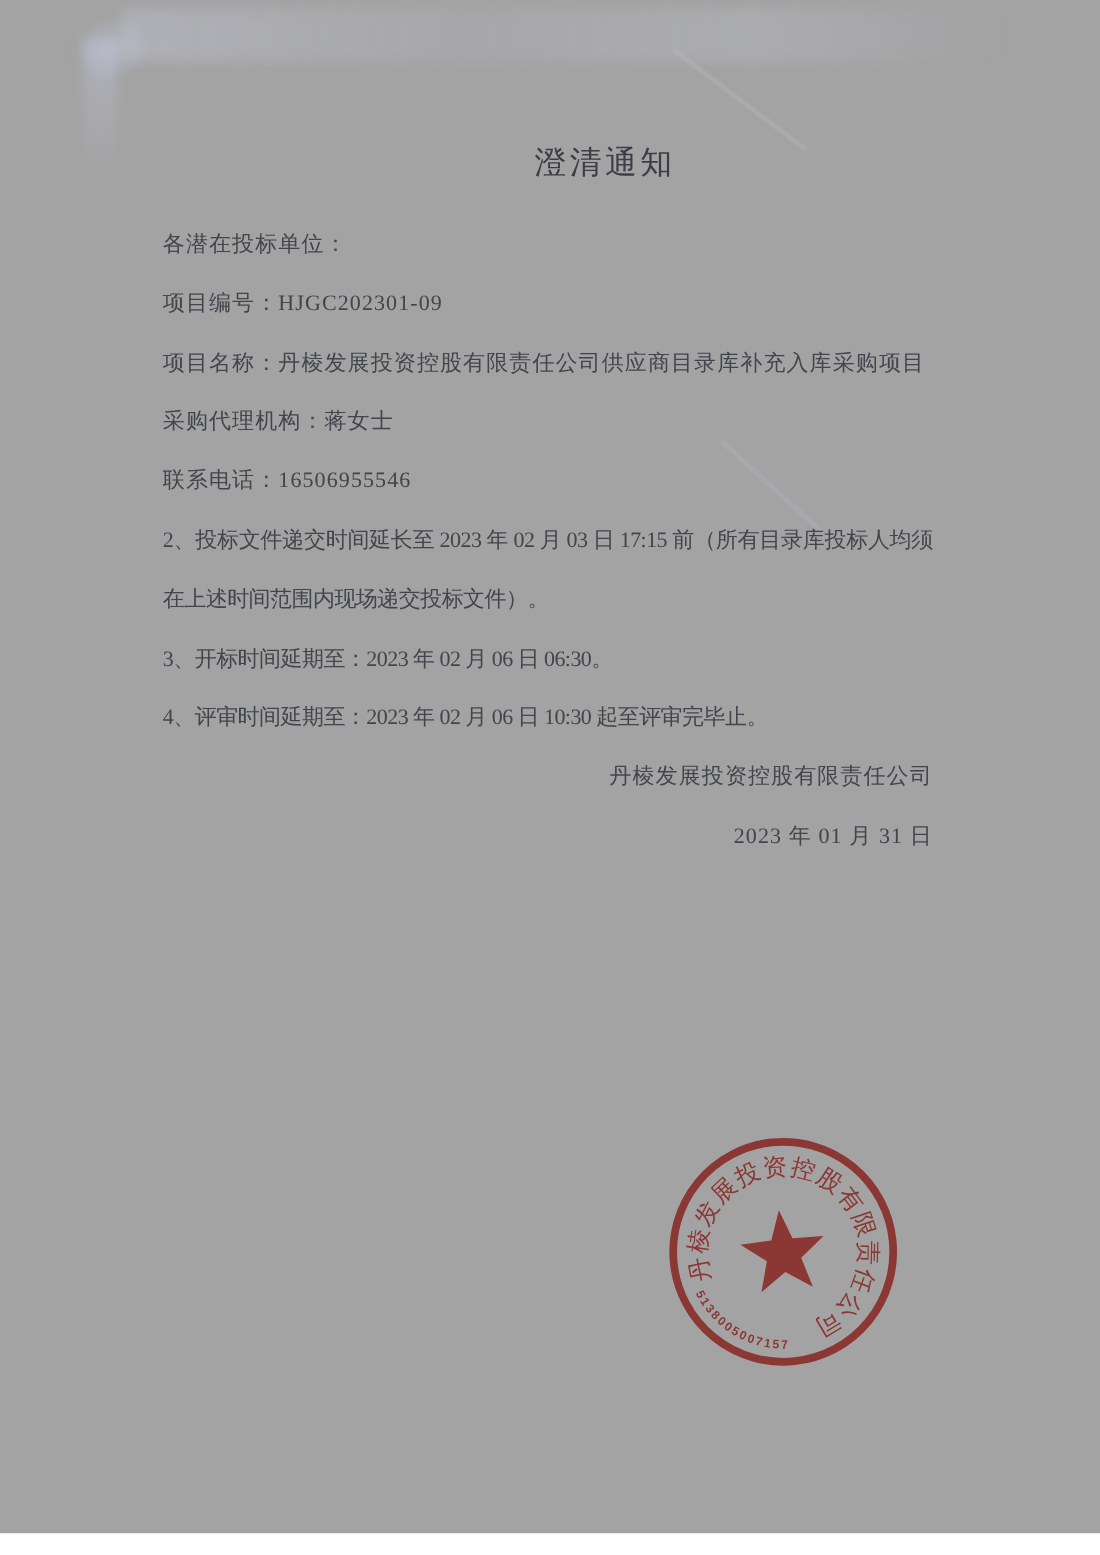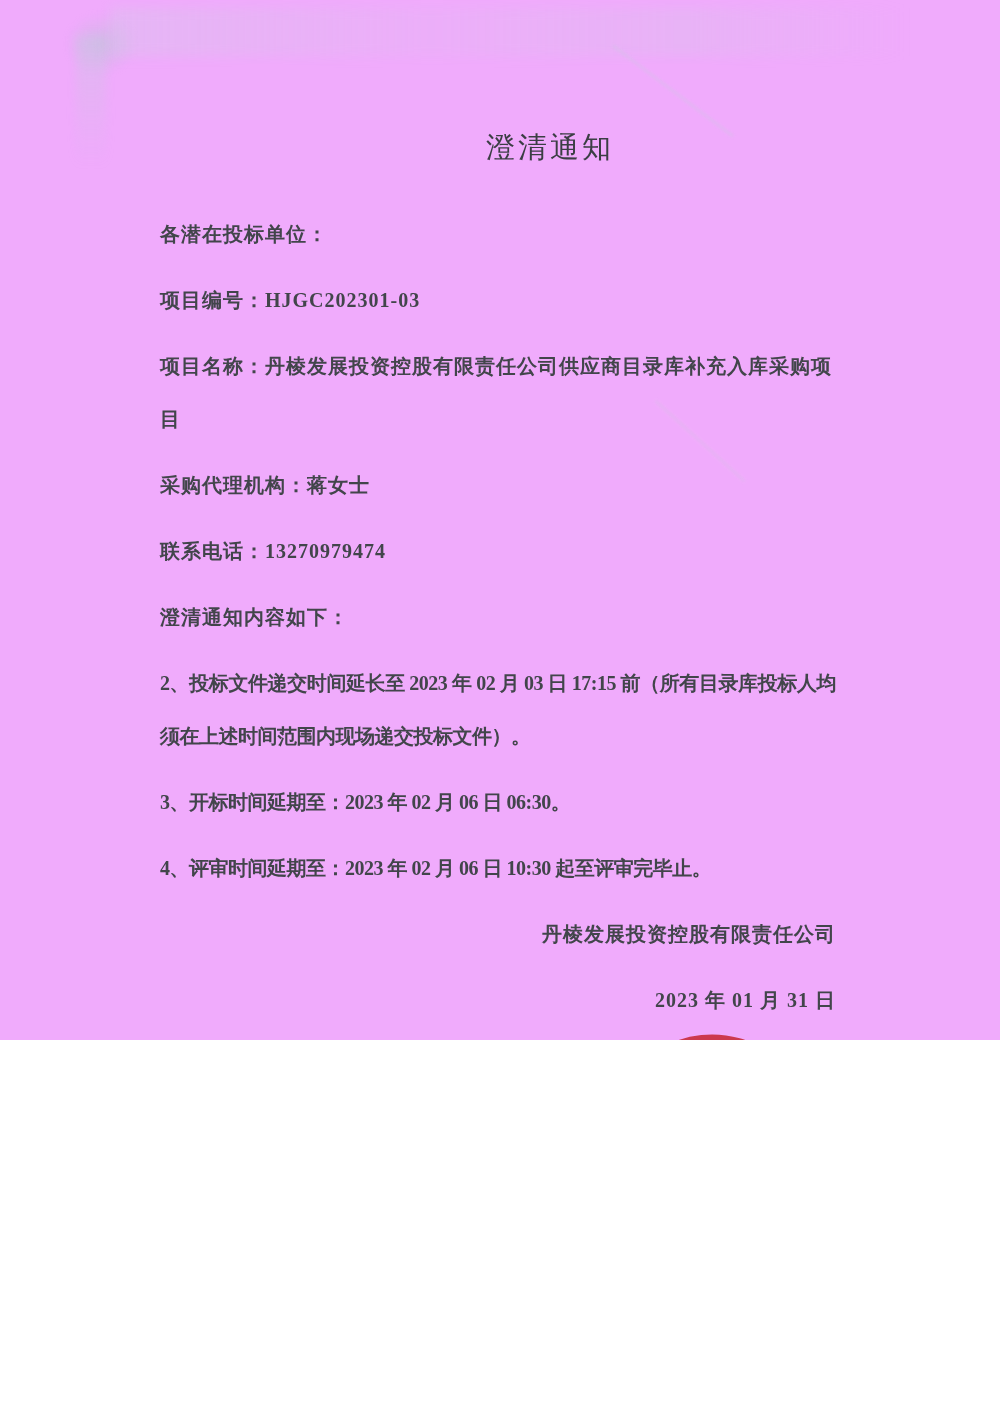--- a/index.html
+++ b/index.html
@@ -3,23 +3,23 @@
 <meta charset="utf-8">
 <style>
   html, body {
     margin: 0;
     padding: 0;
     background: #ffffff;
   }
   .page {
     position: relative;
     width: 1000px;
-    height: 1040px;
+    height: 1394px;
     overflow: hidden;
-    background: #f0abfc;
+    background: #a3a3a3;
     font-family: "Liberation Serif", "DejaVu Serif", serif;
     color: #42454b;
   }
   
   .artifact { position: absolute; pointer-events: none; }
   .smudge-blob {
     left: 56px; top: 4px; width: 90px; height: 80px;
     background: radial-gradient(closest-side, rgba(190,193,218,0.55), rgba(190,193,218,0) 78%);
     filter: blur(3px);
   }
@@ -57,21 +57,21 @@
     letter-spacing: 3px;
     color: #3b3e44;
   }
   .content {
     position: absolute;
     left: 148px; top: 196px;
     width: 700px;
     font-size: 20px;
     line-height: 53.8px;
   }
-  .content p { margin: 12px; font-weight: bold; }
+  .content p { margin: 0; }
   .line { letter-spacing: 1px; }
   .clause {
     text-align: justify;
     text-align-last: left;
     letter-spacing: -0.5px;
   }
   .sig { text-align: right; letter-spacing: 1px; }
   
   .seal {
     position: absolute;
@@ -103,25 +103,24 @@
   <div class="artifact smudge-blob"></div>
   <div class="artifact smudge-tail"></div>
   <div class="artifact smudge-band"></div>
   <div class="artifact streak-1"></div>
   <div class="artifact streak-2"></div>
 
   <h1 class="title">澄清通知</h1>
 
   <div class="content">
     <p class="line">各潜在投标单位：</p>
-    <p class="line">项目编号：HJGC202301-03</p>
+    <p class="line">项目编号：HJGC202301-09</p>
     <p class="line">项目名称：丹棱发展投资控股有限责任公司供应商目录库补充入库采购项目</p>
     <p class="line">采购代理机构：蒋女士</p>
-    <p class="line">联系电话：13270979474</p>
-    <p class="line">澄清通知内容如下：</p>
+    <p class="line">联系电话：16506955546</p>
     <p class="clause">2、投标文件递交时间延长至 2023 年 02 月 03 日 17:15 前（所有目录库投标人均须在上述时间范围内现场递交投标文件）。</p>
     <p class="clause">3、开标时间延期至：2023 年 02 月 06 日 06:30。</p>
     <p class="clause">4、评审时间延期至：2023 年 02 月 06 日 10:30 起至评审完毕止。</p>
     <p class="sig">丹棱发展投资控股有限责任公司</p>
     <p class="sig">2023 年 01 月 31 日</p>
   </div>
 
   <svg class="seal" viewBox="0 0 220 220" xmlns="http://www.w3.org/2000/svg" xmlns:xlink="http://www.w3.org/1999/xlink">
     <defs>
       <path id="sealRingArc" d="M 42.4 128.1 A 70 70 0 1 1 128.1 177.6" fill="none"></path>

